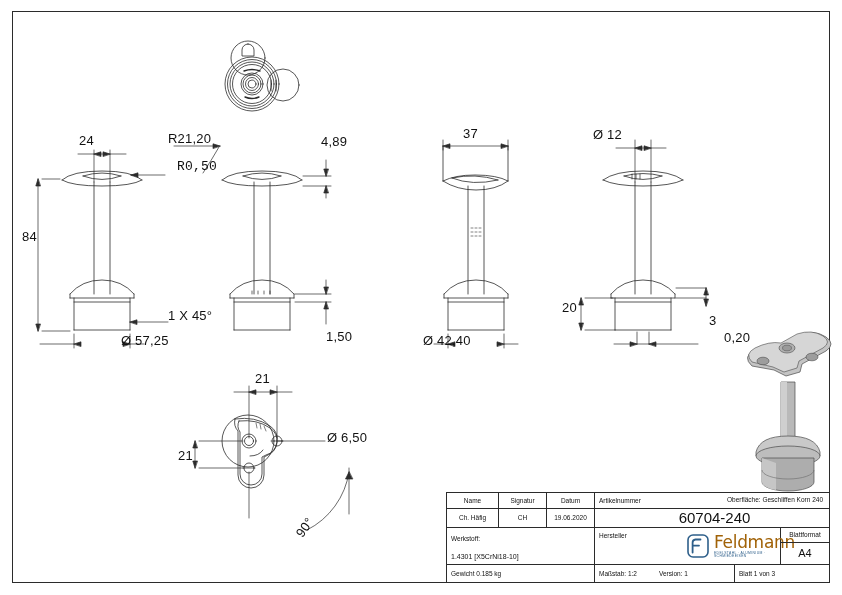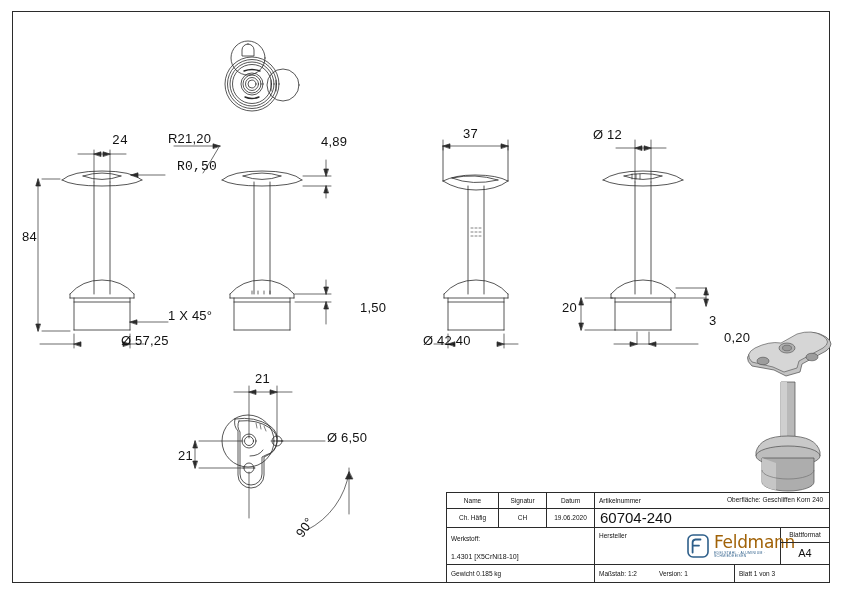--- a/index.html
+++ b/index.html
@@ -279,29 +279,29 @@
       <path d="M752 366 q-10 -9 2 -16 q14 -8 28 -6 l16 -9 q16 -6 28 2 q10 7 0 14 l-24 13 -2 8 -14 4 -12 -6z" fill="#c4c4c4" stroke="#4a4a4a" stroke-width="0.7"></path>
       <path d="M752 362 q-8 -8 3 -14 q14 -7 26 -5 l16 -9 q15 -5 26 2 q9 6 0 12 l-24 13 -2 7 -13 4 -11 -5z" fill="#d6d6d6" stroke="#4a4a4a" stroke-width="0.6"></path>
       <ellipse cx="787" cy="348" rx="8" ry="5" fill="#b0b0b0" stroke="#4a4a4a" stroke-width="0.6"></ellipse>
       <ellipse cx="787" cy="348" rx="4.5" ry="2.8" fill="#9a9a9a" stroke="#4a4a4a" stroke-width="0.5"></ellipse>
       <ellipse cx="763" cy="361" rx="6" ry="3.8" fill="#9d9d9d" stroke="#4a4a4a" stroke-width="0.6"></ellipse>
       <ellipse cx="812" cy="357" rx="6" ry="3.8" fill="#9d9d9d" stroke="#4a4a4a" stroke-width="0.6"></ellipse>
     </g>
   </svg>
   </div>
 
-  <div class="dim" style="left:112px;top:133px;font-family:Liberation Mono, monospace;">24</div>
+  <div class="dim" style="left:79px;top:133px;">24</div>
   <div class="dim" style="left:22px;top:229px;">84</div>
   <div class="dim" style="left:177px;top:159px;font-family:Liberation Mono, monospace;">R0,50</div>
   <div class="dim" style="left:168px;top:131px;">R21,20</div>
   <div class="dim" style="left:168px;top:308px;">1 X 45°</div>
   <div class="dim" style="left:121px;top:333px;">Ø 57,25</div>
 
   <div class="dim" style="left:321px;top:134px;">4,89</div>
-  <div class="dim" style="left:326px;top:300px;margin-left:34px;">1,50</div>
+  <div class="dim" style="left:326px;top:329px;">1,50</div>
 
   <div class="dim" style="left:463px;top:126px;">37</div>
   <div class="dim" style="left:423px;top:333px;">Ø 42,40</div>
 
   <div class="dim" style="left:593px;top:127px;">Ø 12</div>
   <div class="dim" style="left:562px;top:300px;">20</div>
   <div class="dim" style="left:709px;top:313px;">3</div>
   <div class="dim" style="left:724px;top:330px;">0,20</div>
 
   <div class="dim" style="left:255px;top:371px;">21</div>
@@ -330,21 +330,21 @@
     <div class="row r2 bdr-b">
       <div class="cell c-name bdr-r">
         <div class="val-c">Ch. Häfig</div>
       </div>
       <div class="cell c-sig bdr-r">
         <div class="val-c">CH</div>
       </div>
       <div class="cell c-date bdr-r">
         <div class="val-c">19.06.2020</div>
       </div>
-      <div class="cell c-art" style="padding:0;">
+      <div class="cell c-art" style="padding:0;text-align:center;">
         <div class="artno">60704-240</div>
       </div>
     </div>
 
     <div class="row r3 bdr-b">
       <div class="cell c-werk bdr-r">
         <div class="werk1">Werkstoff:</div>
         <div class="werk2">1.4301 [X5CrNi18-10]</div>
       </div>
       <div class="cell c-herst bdr-r" style="position:relative;">

